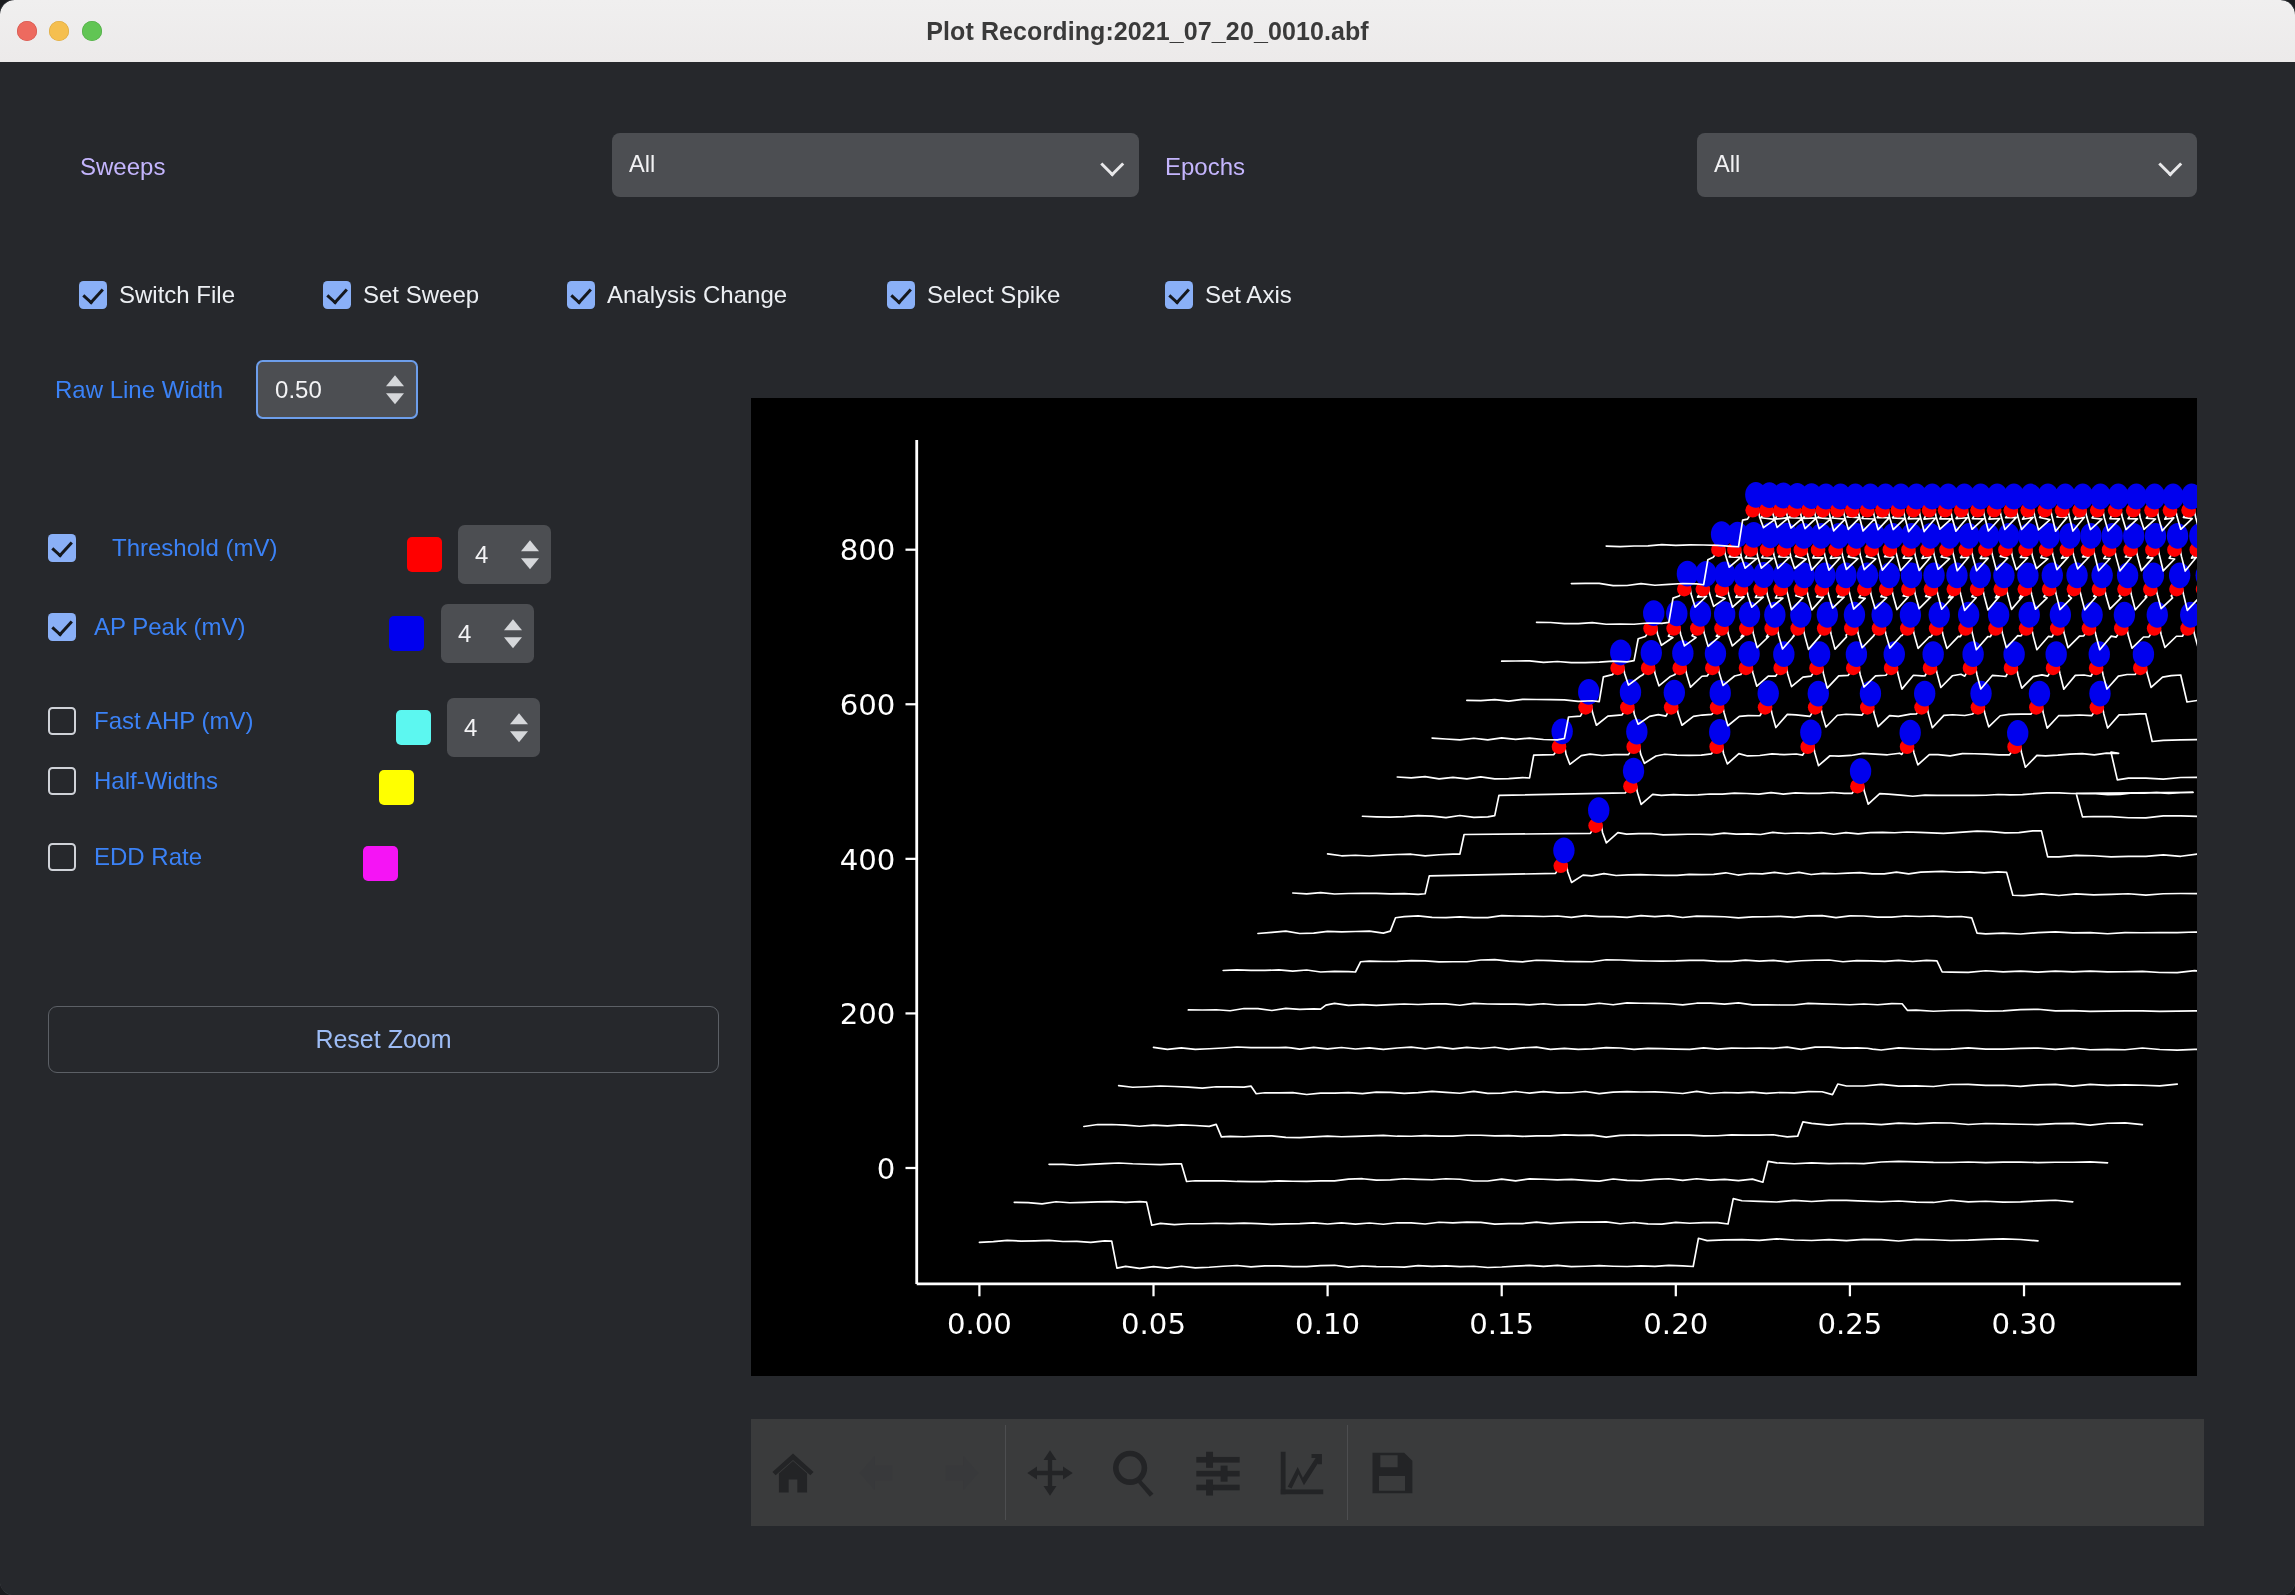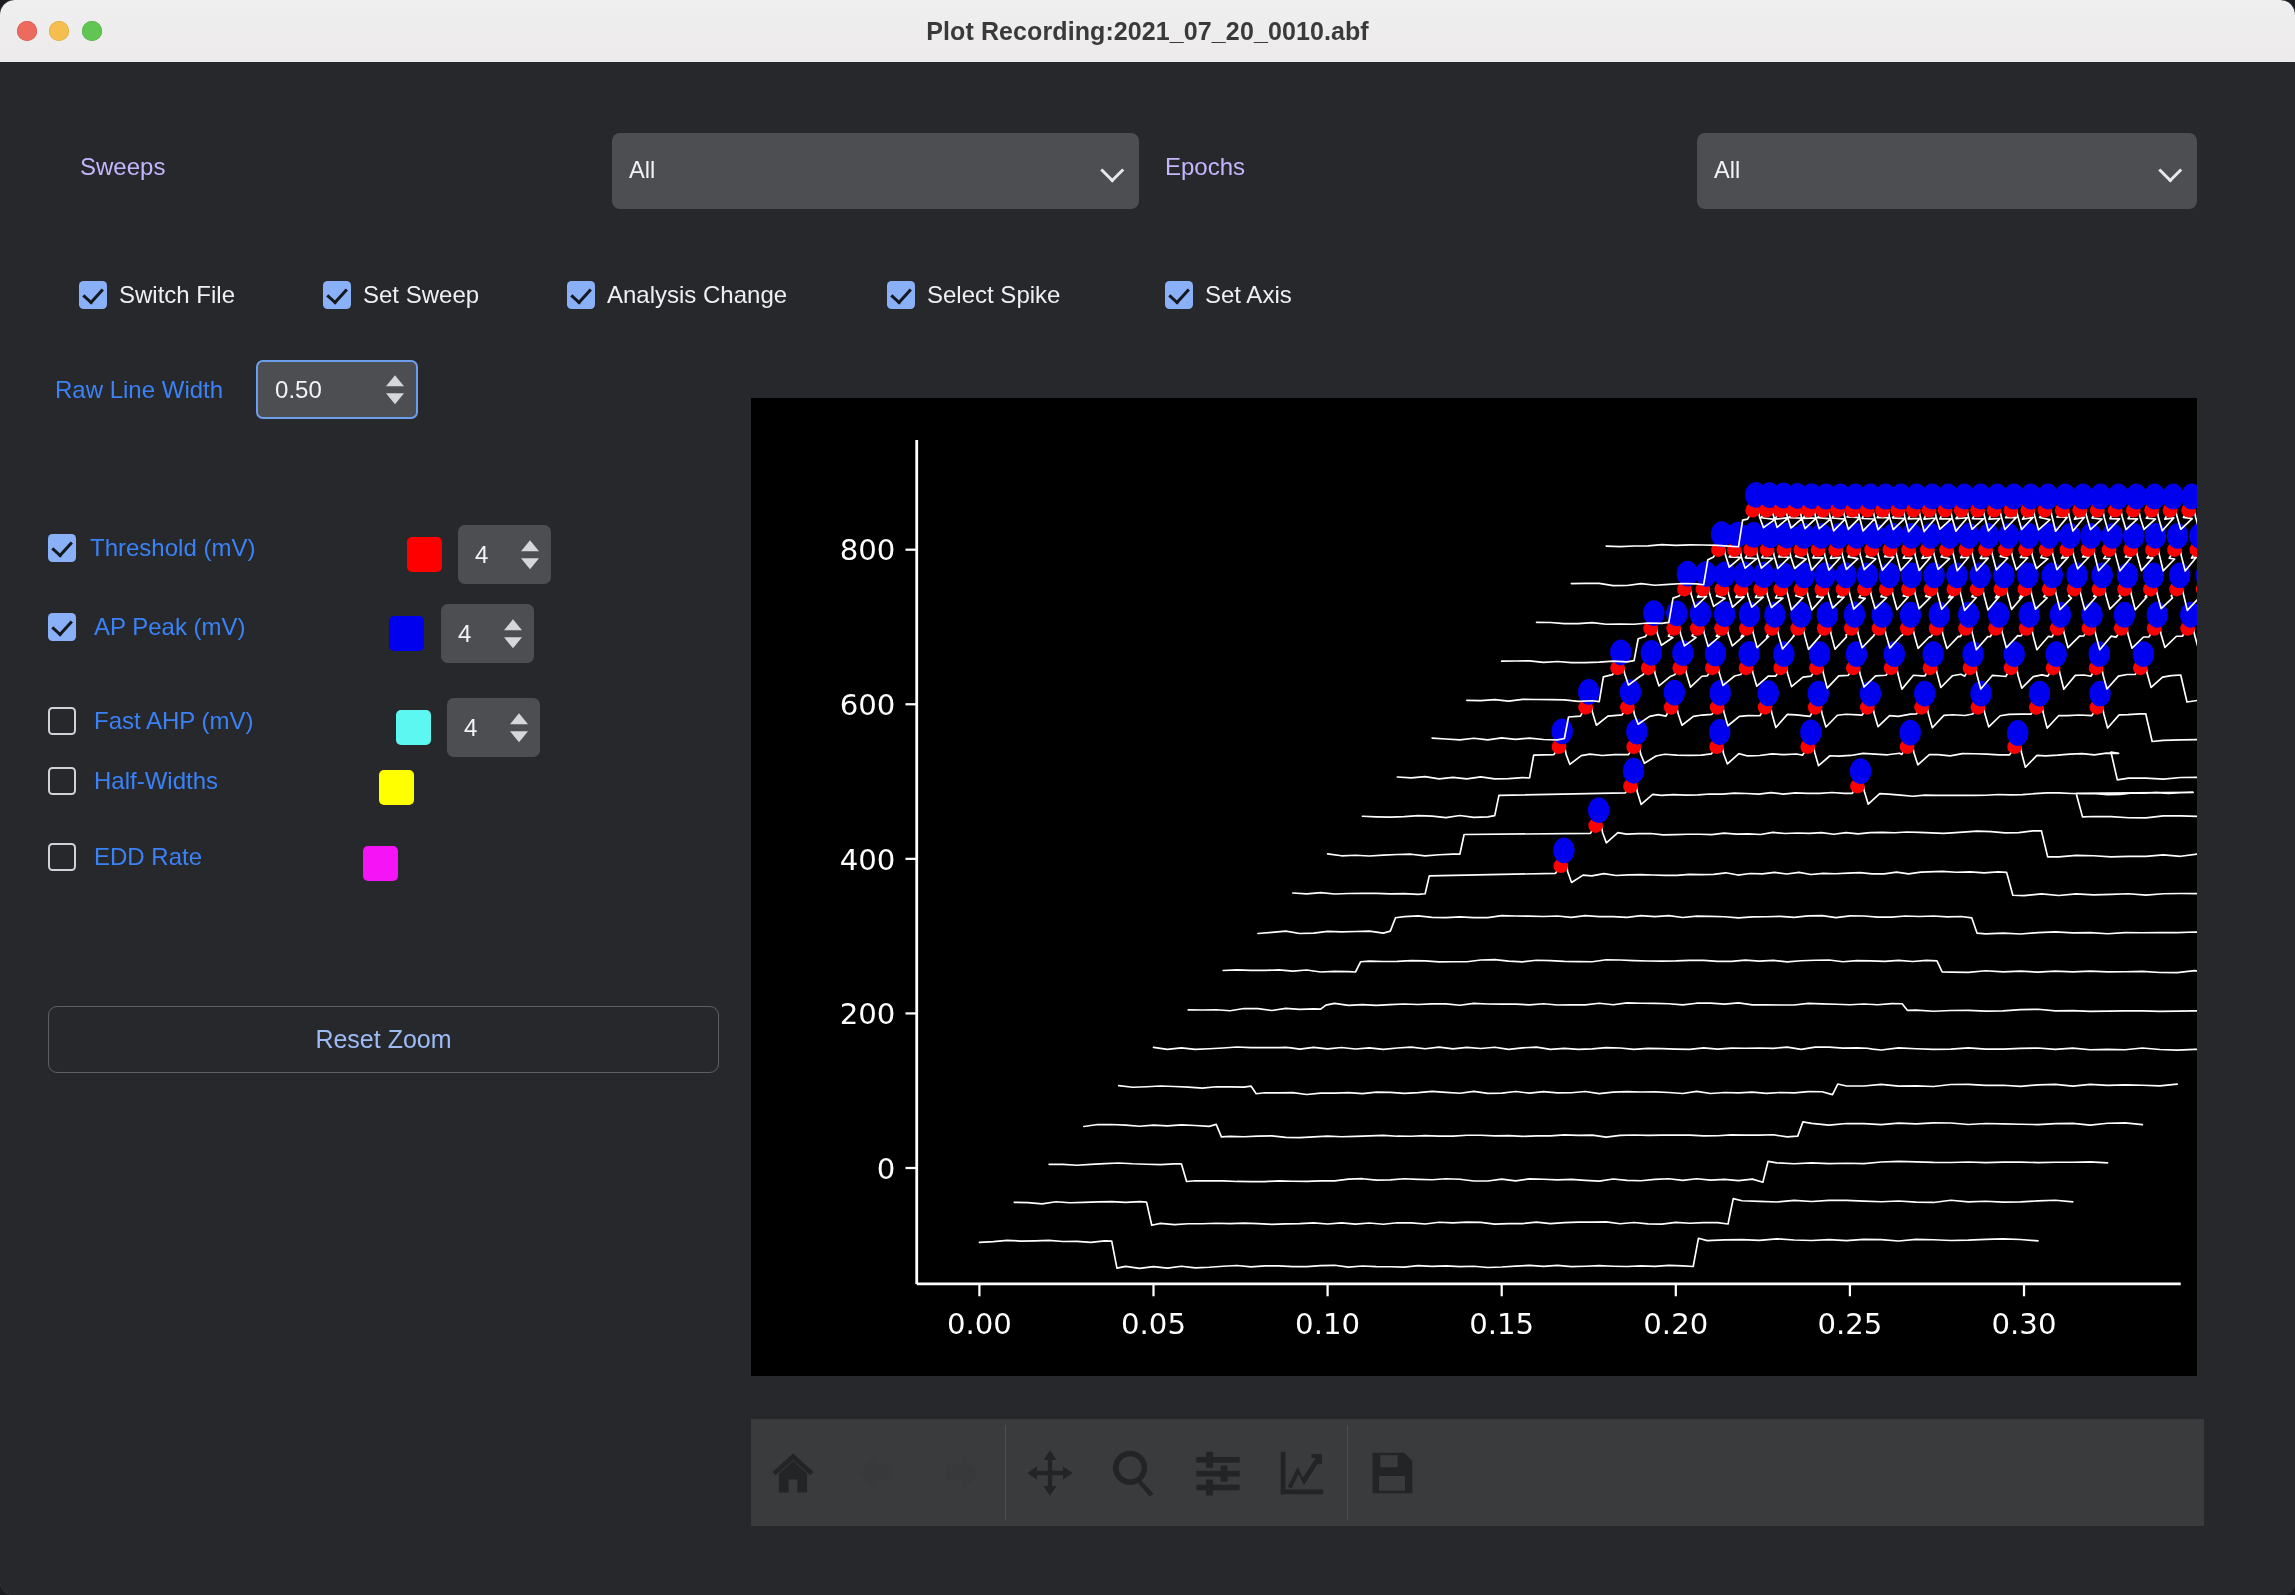--- a/index.html
+++ b/index.html
@@ -35,21 +35,21 @@
   }
   
   .content{position:absolute;left:0;top:62px;right:0;bottom:0;background:#26282c;}
 
   .row-top{position:absolute;left:0;top:73px;width:100%;height:62px;}
   .lbl{color:#c4b5fd;font-size:24px;}
   #sweeps-label{position:absolute;left:80px;top:18px;}
   #epochs-label{position:absolute;left:1165px;top:18px;}
 
   .combo{
-    position:absolute;height:76px;border-radius:7.9px;background:#4c4e52;
+    position:absolute;height:64px;border-radius:7.9px;background:#4c4e52;
     display:flex;align-items:center;padding:0 17px;box-sizing:border-box;
     color:#f2f2f4;font-size:23.6px;cursor:pointer;
   }
   #sweeps-combo{left:612px;top:-2.2px;width:527px;}
   #epochs-combo{left:1697px;top:-2.2px;width:500px;}
   .combo .chev{margin-left:auto;width:19px;height:19px;position:relative;}
   .combo .chev:before{
     content:"";position:absolute;left:1.1px;top:1.1px;width:13.5px;height:13.5px;
     border-right:3.9px solid #e8e8ea;border-bottom:3.9px solid #e8e8ea;
     transform:rotate(45deg);
@@ -180,21 +180,21 @@
               <i class="up"></i>
               <i class="dn"></i>
             </span>
         </div>
       </div>
 
 
       <div id="analysis-rows">
           <div class="ctrl-row" style="left: 48px; top: 174px;">
             <span class="cbox on"></span>
-            <span class="ctrl-label" style="margin-left: 14px;">Threshold (mV)</span>
+            <span class="ctrl-label" style="margin-left: 36px;">Threshold (mV)</span>
             <span class="swatch" style="background: rgb(255, 0, 0); margin-left: 0px; position: absolute; left: 359px; top: 2.8px;"></span>
             <span class="spin" style="width: 93px; margin-left: 0px; position: absolute; left: 410px; top: -9px;">
               <span>4</span>
               <span class="arrows">
                 <i class="up"></i>
                 <i class="dn"></i>
               </span>
             </span>
           </div>
           <div class="ctrl-row" style="left: 48px; top: 253px;">

